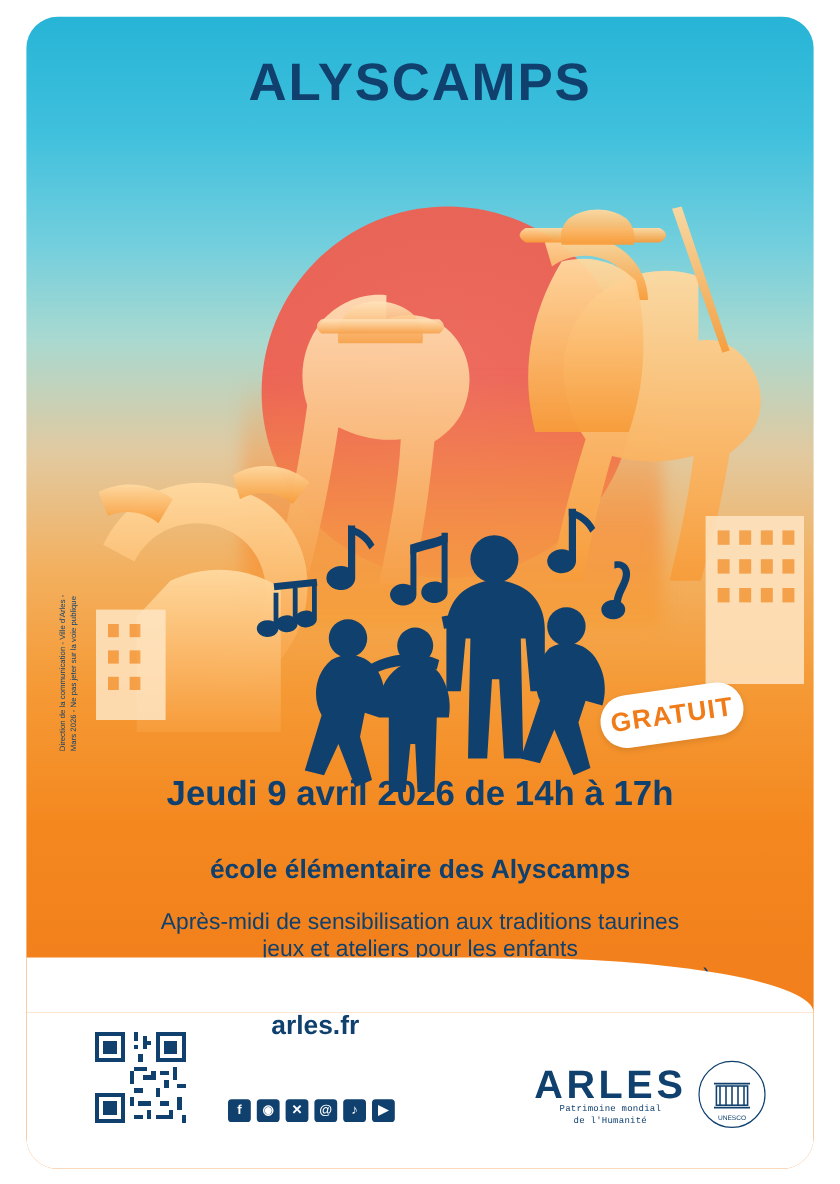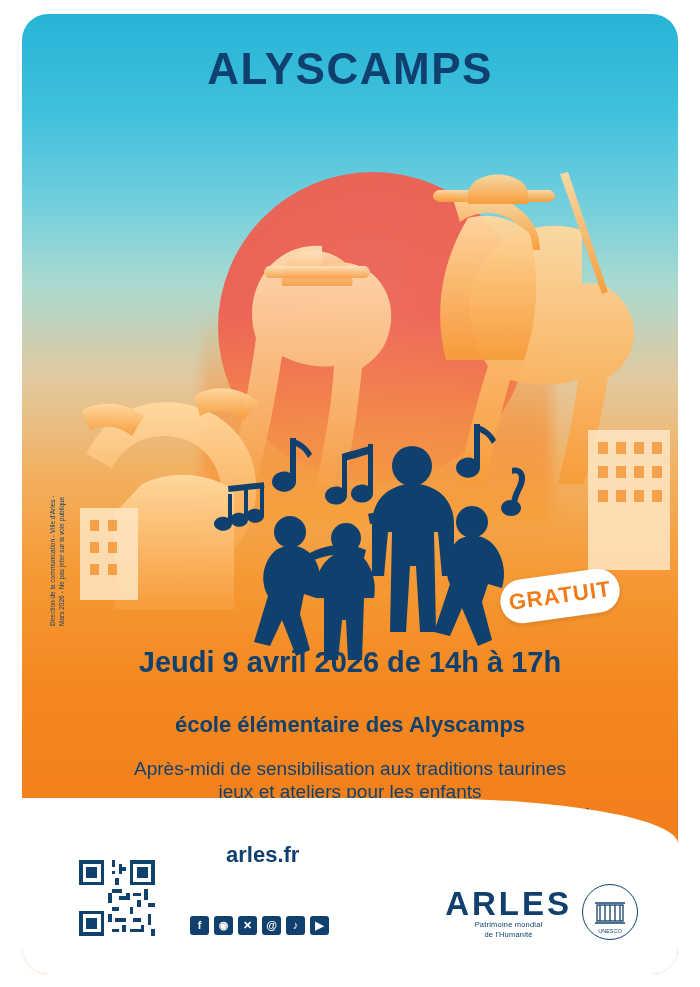--- a/index.html
+++ b/index.html
@@ -197,20 +197,21 @@
     font-weight: bold;
     letter-spacing: 3px;
     line-height: 32px;
   }
   .arles-sub {
     color: #10406e;
     font-size: 7.5px;
     letter-spacing: .2px;
     text-align: center;
     line-height: 10px;
+    font-family: Liberation Mono, monospace;
   }
   .unesco {
     width: 54px;
     height: 54px;
     border-radius: 50%;
     border: 1.5px solid #10406e;
     position: relative;
   }
 
   

